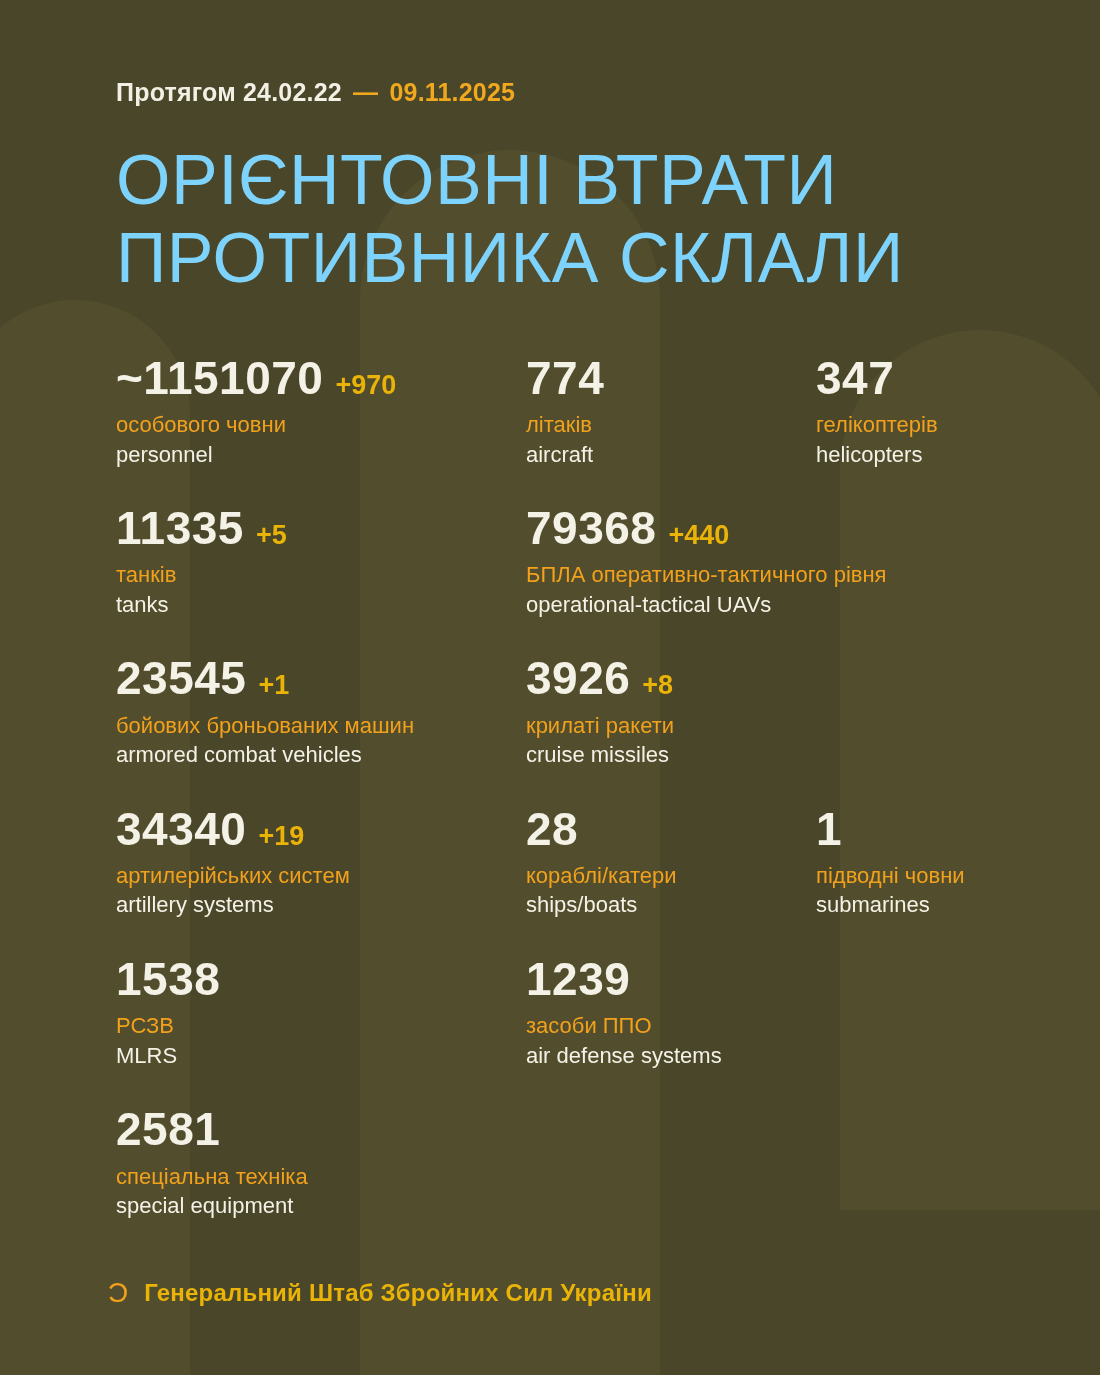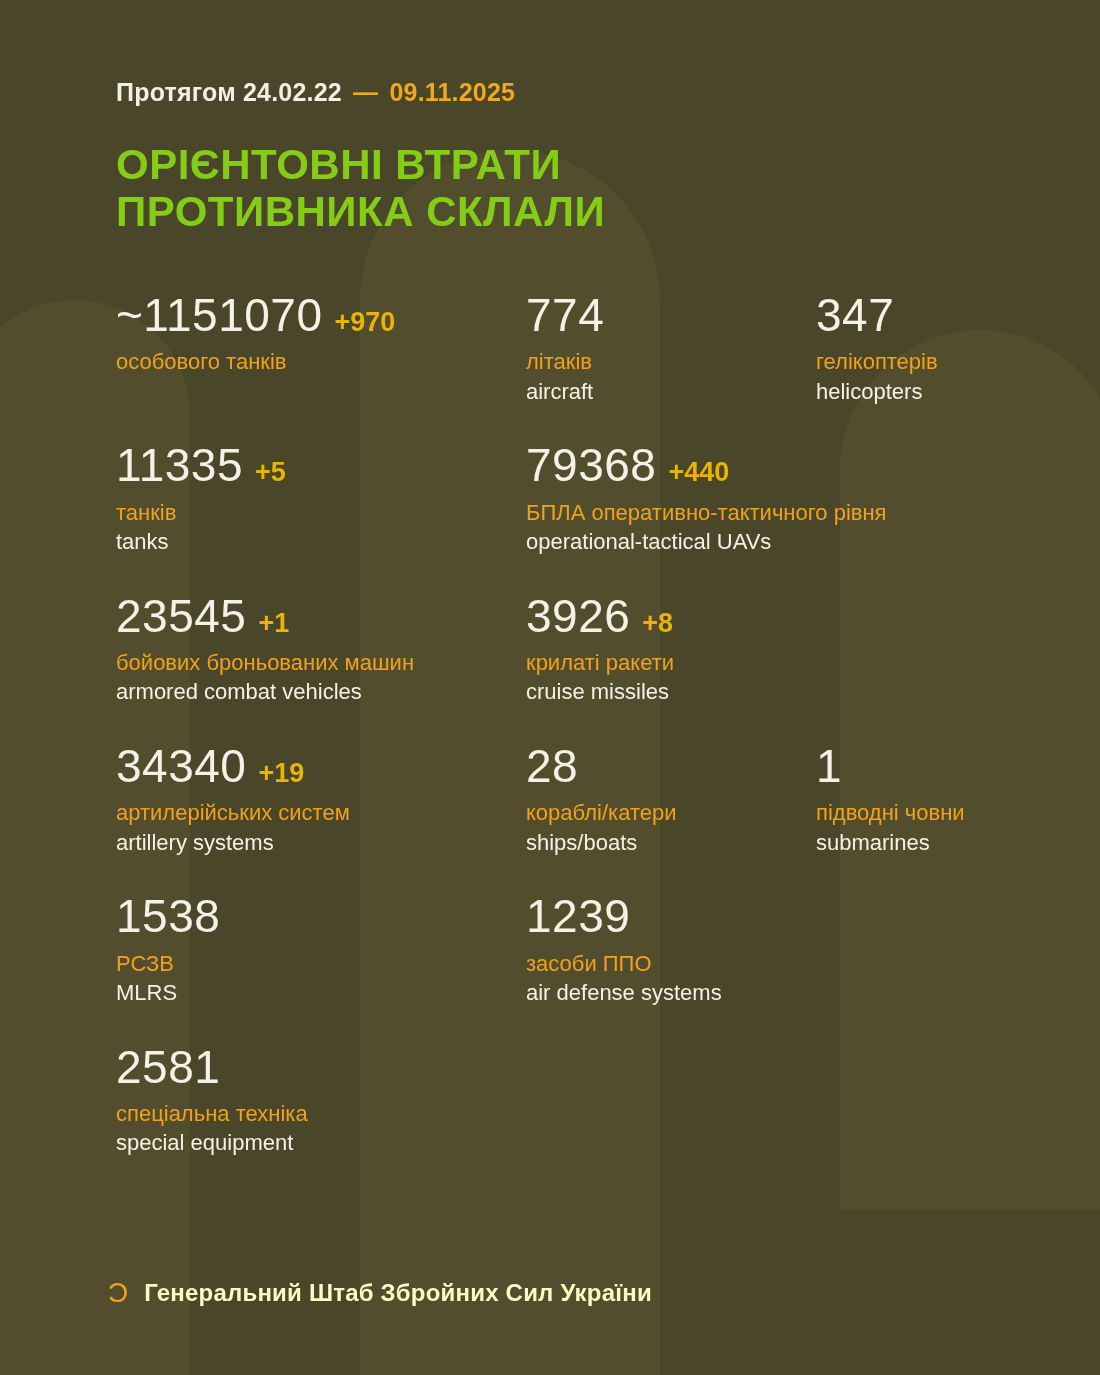--- a/index.html
+++ b/index.html
@@ -50,23 +50,23 @@
     font-size: 25px;
     letter-spacing: 0.2px;
     margin-bottom: 34px;
     white-space: nowrap;
   }
   .date-line .from { color: #f2f0e4; font-weight: 700; }
   .date-line .dash { color: #f0a81e; font-weight: 700; padding: 0 4px; }
   .date-line .to { color: #f0a81e; font-weight: 700; }
 
   .headline {
-    color: #84cc16;
-    font-weight: 700;
-    font-size: 42px;
+    color: #7dd3fc;
+    font-weight: 400;
+    font-size: 70px;
     line-height: 1.12;
     letter-spacing: 0.5px;
     text-transform: uppercase;
   }
   .headline .l2 { display: block; }
 
   
   .grid {
     margin-top: 56px;
     display: grid;
@@ -77,21 +77,21 @@
   .cell { padding-bottom: 36px; }
 
   .value-row {
     display: flex;
     align-items: baseline;
     gap: 12px;
     white-space: nowrap;
   }
   .value {
     color: #f4f2e7;
-    font-weight: 400;
+    font-weight: 700;
     font-size: 46px;
     letter-spacing: 0.5px;
     line-height: 1.05;
   }
   .delta {
     color: #eab308;
     font-weight: 700;
     font-size: 27px;
   }
   .label-ua {
@@ -122,21 +122,21 @@
     display: flex;
     align-items: center;
     gap: 16px;
   }
   .trident {
     color: #f2a11c;
     font-size: 28px;
     line-height: 1;
   }
   .footer-text {
-    color: #fef9c3;
+    color: #eab308;
     font-size: 24px;
     font-weight: 700;
     letter-spacing: 0.2px;
   }
 </style>
 </head>
 <body>
 
 <div class="bg-layer">
   <div class="bullet bullet-1"></div>
@@ -157,21 +157,22 @@
     <span class="l2">ПРОТИВНИКА СКЛАЛИ</span>
   </h1>
 
   <div class="grid">
 
     <div class="cell">
       <div class="value-row">
         <span class="value">~1151070</span>
         <span class="delta">+970</span>
       </div>
-      <div class="label-ua">особового танків</div>
+      <div class="label-ua">особового човни</div>
+      <div class="label-en">personnel</div>
     </div>
 
     <div class="cell">
       <div class="value-row">
         <span class="value">774</span>
         <span class="delta"></span>
       </div>
       <div class="label-ua">літаків</div>
       <div class="label-en">aircraft</div>
     </div>

